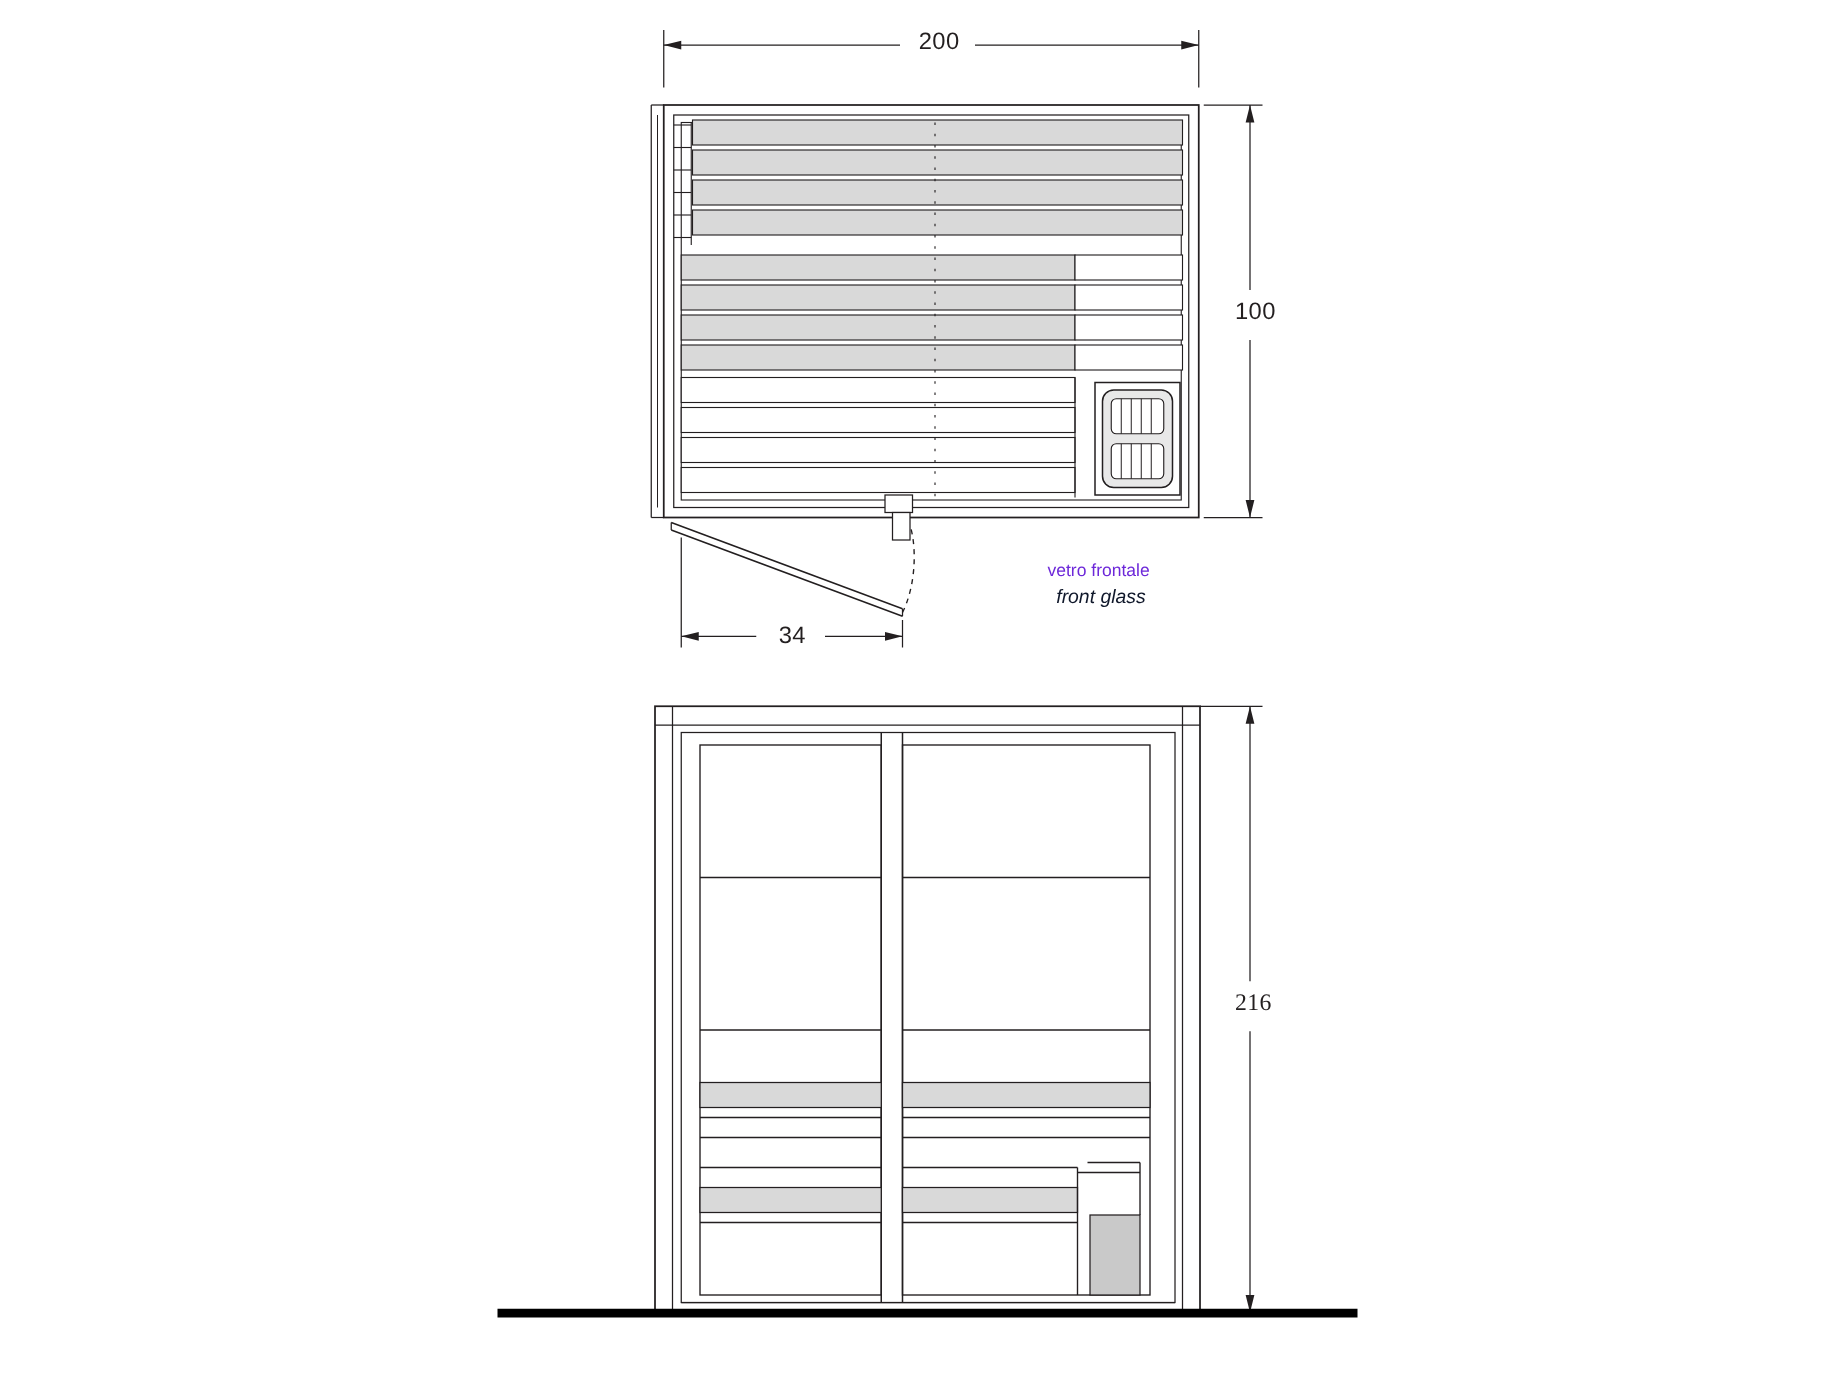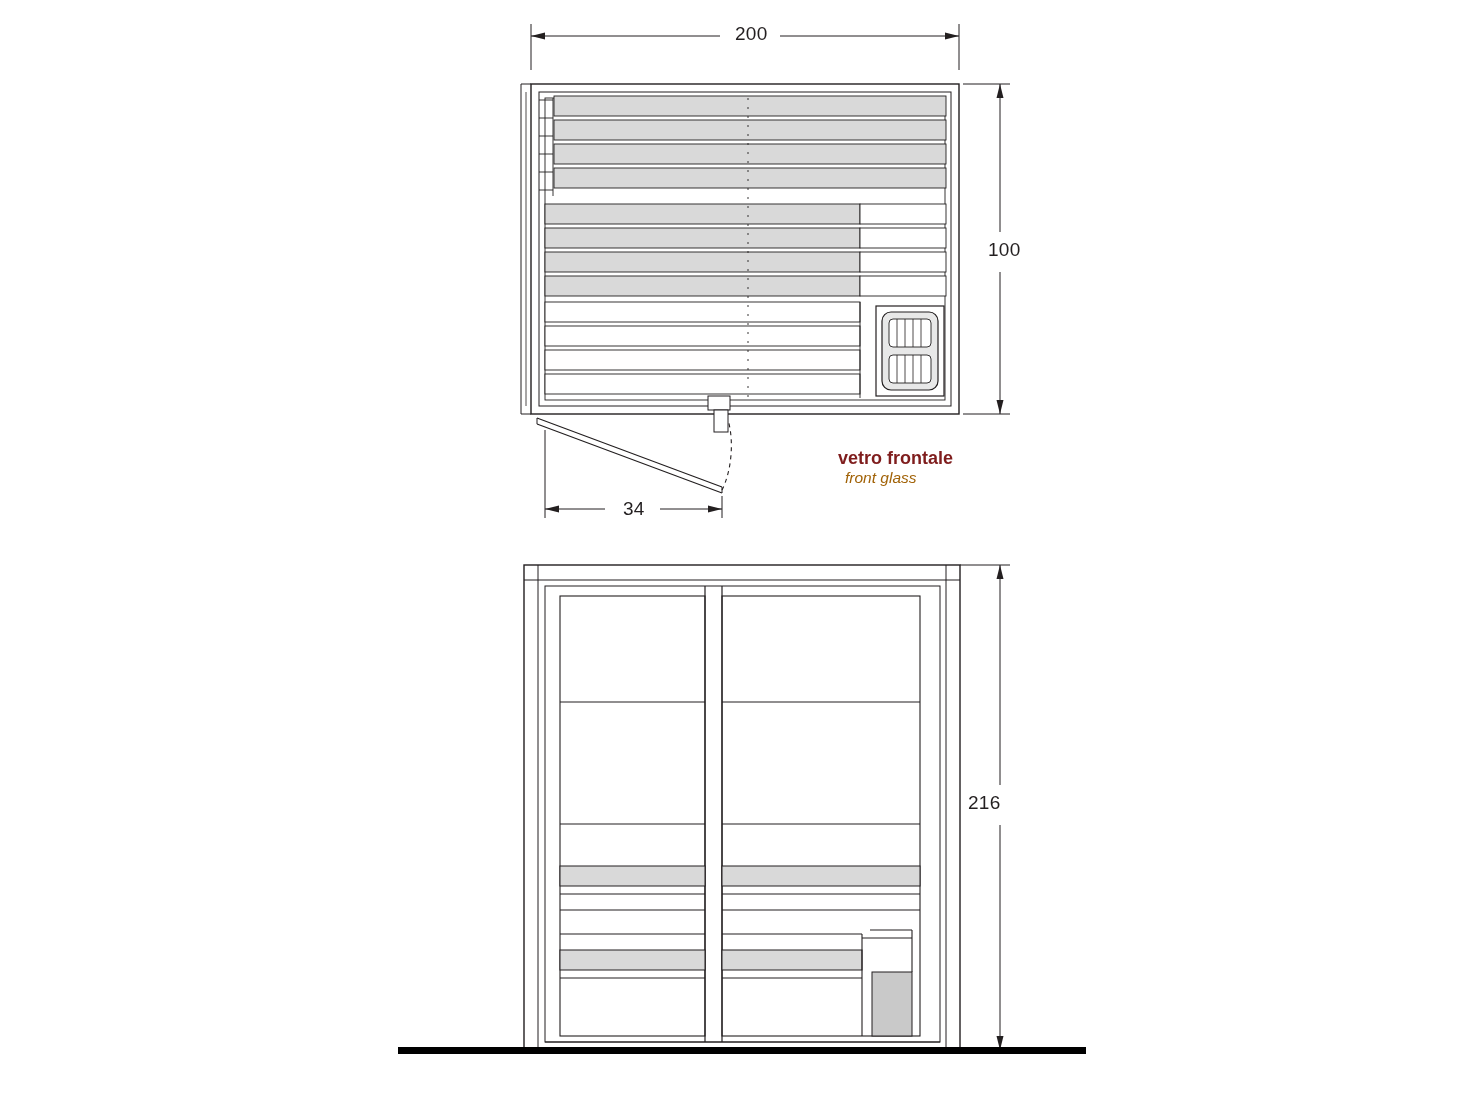--- a/index.html
+++ b/index.html
@@ -1,21 +1,21 @@
 <!DOCTYPE html>
 <html><head>
 <meta charset="utf-8">
 <style>
   html,body{margin:0;padding:0;background:#ffffff;}
   body{width:1465px;height:1099px;position:relative;font-family:"Liberation Sans",sans-serif;color:#231f20;overflow:hidden;}
   .stage{position:absolute;left:0;top:0;width:1465px;height:802px;}
   svg{display:block;}
   .lbl{position:absolute;font-size:19px;color:#231f20;letter-spacing:0.3px;}
-  .cap-bold{position:absolute;font-size:18px;font-weight:bold;color:#7f1d1d;}
-  .cap-ital{position:absolute;font-size:15.5px;font-style:italic;color:#a16207;}
+  .cap-bold{position:absolute;font-size:14px;font-weight:normal;color:#6d28d9;}
+  .cap-ital{position:absolute;font-size:15.5px;font-style:italic;color:#0f172a;}
 </style>
 </head>
 <body>
 
 <div class="stage">
 
   <svg width="1465" height="1099" viewBox="0 0 1465 1099">
 
     <g stroke="#231f20" fill="none" stroke-width="1.1">
 
@@ -178,15 +178,15 @@
       <rect x="398" y="1047" width="688" height="7" fill="#000000" stroke="none"></rect>
       <line x1="545" y1="1042" x2="940" y2="1042" stroke-width="1"></line>
     </g>
   </svg>
 
   <div class="lbl" style="left:735px;top:23px;">200</div>
   <div class="lbl" style="left:988px;top:239px;">100</div>
   <div class="lbl" style="left:623px;top:498px;">34</div>
   <div class="cap-bold" style="left:838px;top:448px;">vetro frontale</div>
   <div class="cap-ital" style="left:845px;top:469px;">front glass</div>
-  <div class="lbl" style="left:968px;top:792px;">216</div>
+  <div class="lbl" style="left:988px;top:792px;font-family:Liberation Serif, serif;">216</div>
 
 </div>
 
 </body></html>

